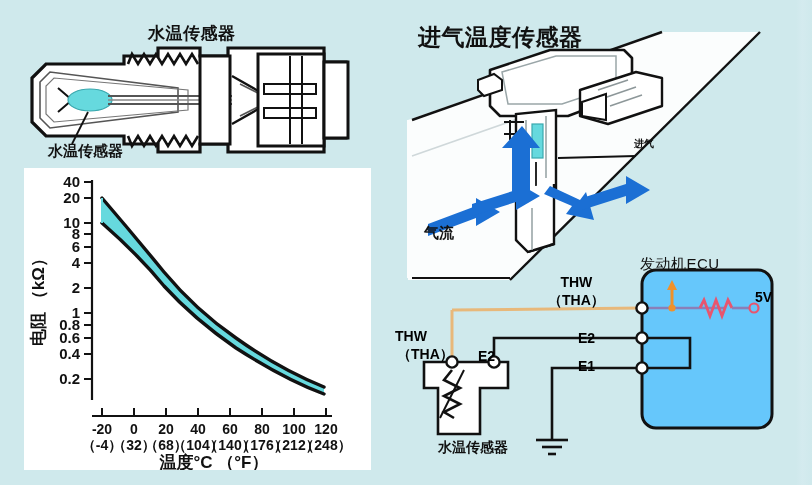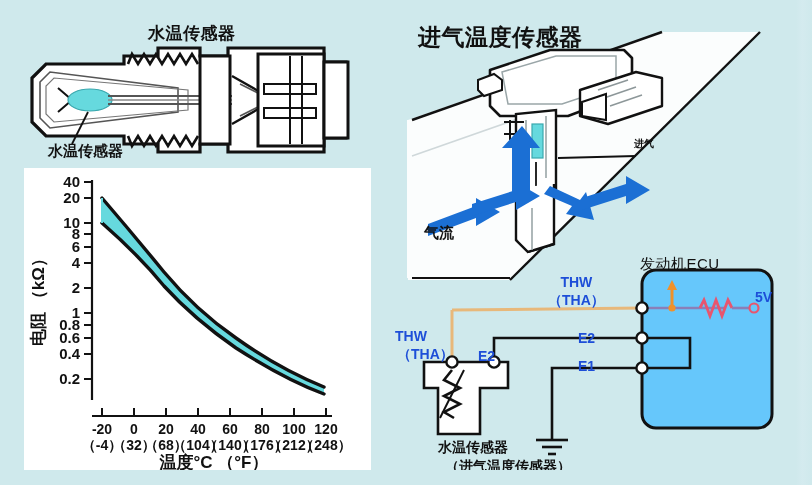--- a/index.html
+++ b/index.html
@@ -65,21 +65,21 @@
   
   #iats-figure { position: absolute; left: 404px; top: 28px; }
 
   
   #circuit-figure { position: absolute; left: 390px; top: 258px; }
 
   
   .term-label {
     position: absolute;
     font-weight: bold;
-    color: #1d4ed8;
+    color: #000000;
     white-space: nowrap;
     font-size: 14px;
   }
   #term-thw-ecu   { left: 548px; top: 273px; text-align: center; line-height: 18px; }
   #term-thw-ecu .l2 { display: block; }
   #term-thw-sensor { left: 395px; top: 327px; text-align: left; line-height: 18px; }
   #term-thw-sensor .l2 { display: block; padding-left: 2px; }
   #term-e2-sensor { left: 478px; top: 348px; }
   #term-e2-ecu    { left: 578px; top: 330px; }
   #term-e1-ecu    { left: 578px; top: 358px; text-align: center; }
@@ -367,18 +367,17 @@
     <span class="l2">（THA）</span>
   </div>
 
   <div class="term-label" id="term-e2-sensor">E2</div>
   <div class="term-label" id="term-e2-ecu">E2</div>
   <div class="term-label" id="term-e1-ecu">E1</div>
   <div class="term-label" id="term-5v">5V</div>
 
   <div class="sensor-caption" id="caption-sensor">
     <span>水温传感器</span>
-    <span class="l2">（进气温度传感器）</span>
   </div>
 
   <div id="bottom-strip"></div>
   <div id="right-strip"></div>
 </div>
 
 </body></html>

